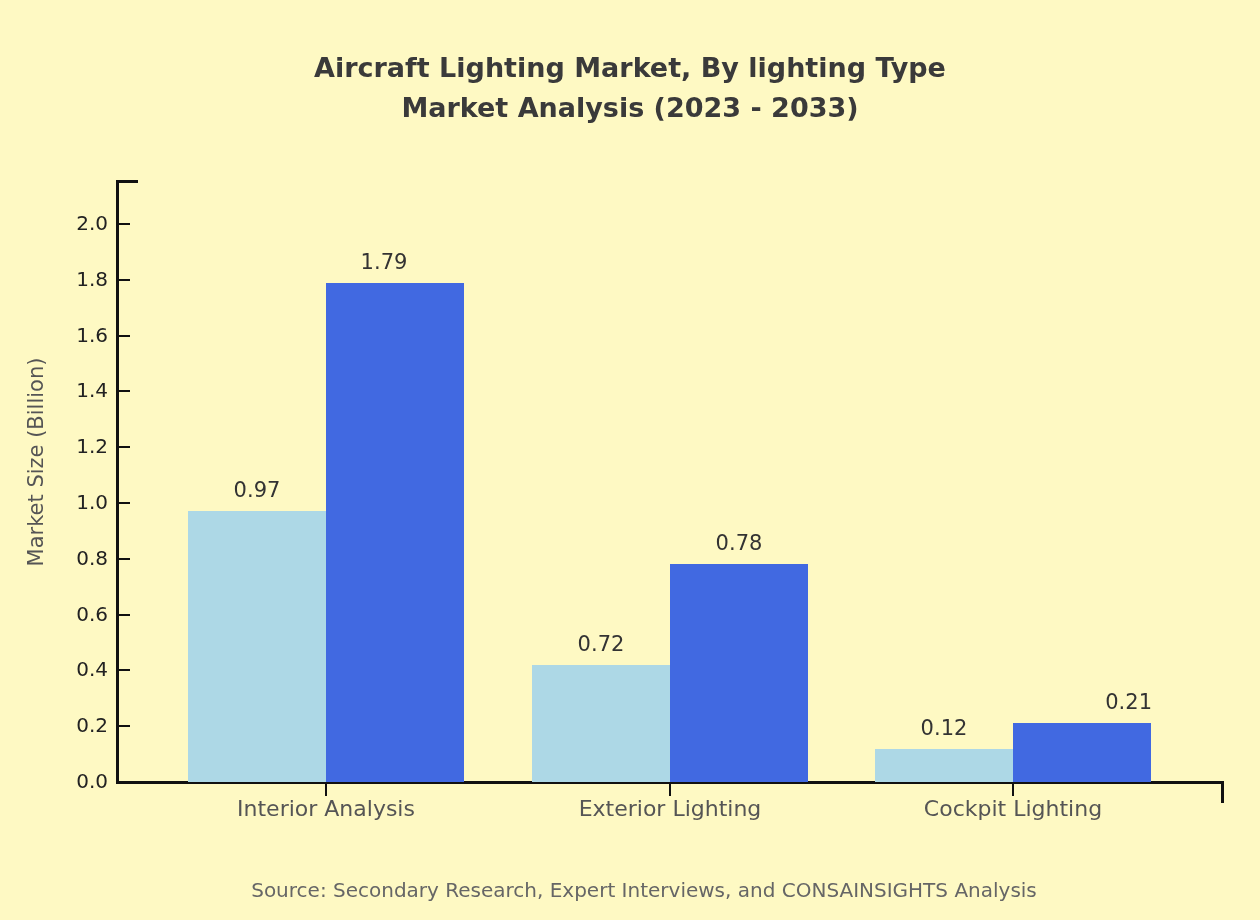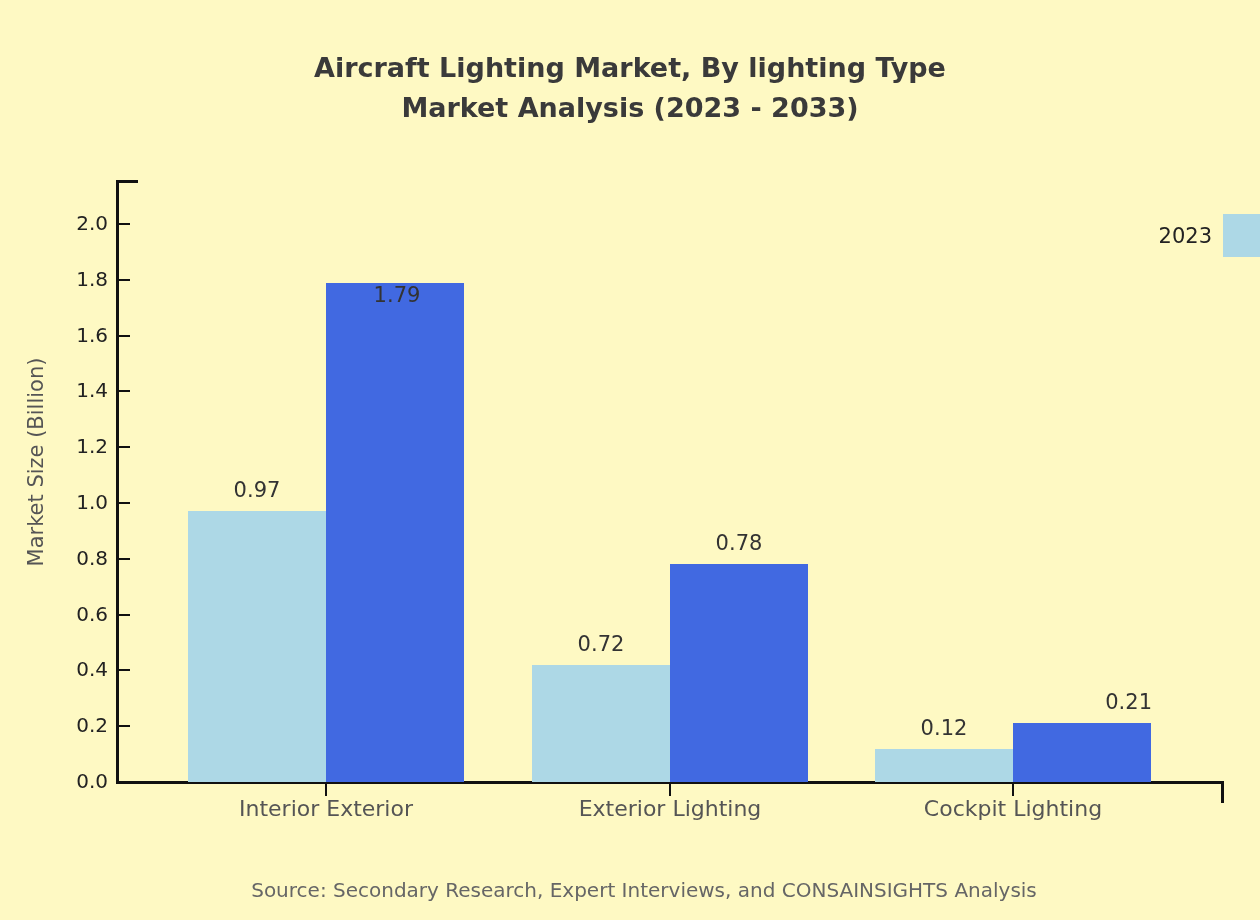--- a/index.html
+++ b/index.html
@@ -195,44 +195,40 @@
         <div class="yticklabel" style="top: 380.4px;">1.4</div>
         <div class="ytick" style="top: 334.6px;"></div>
         <div class="yticklabel" style="top: 324.6px;">1.6</div>
         <div class="ytick" style="top: 278.8px;"></div>
         <div class="yticklabel" style="top: 268.8px;">1.8</div>
         <div class="ytick" style="top: 223px;"></div>
         <div class="yticklabel" style="top: 213px;">2.0</div>
       </div>
     <div id="xticks-layer">
         <div class="xtick" style="left: 325px;"></div>
-        <div class="xticklabel" style="left: 156px;">Interior Exterior</div>
+        <div class="xticklabel" style="left: 156px;">Interior Analysis</div>
         <div class="xtick" style="left: 669px;"></div>
         <div class="xticklabel" style="left: 500px;">Exterior Lighting</div>
         <div class="xtick" style="left: 1012px;"></div>
         <div class="xticklabel" style="left: 843px;">Cockpit Lighting</div>
       </div>
     <div id="bars-layer">
         <div class="bar" style="left: 188px; width: 138px; top: 511.37px; height: 270.63px; background: rgb(173, 216, 230);"></div>
         <div class="bar-label" style="left: 187px; top: 479.37px;">0.97</div>
         <div class="bar" style="left: 326px; width: 138px; top: 282.59px; height: 499.41px; background: rgb(65, 105, 225);"></div>
-        <div class="bar-label" style="left: 327px; top: 250.59px; margin-top: 33px;">1.79</div>
+        <div class="bar-label" style="left: 314px; top: 250.59px;">1.79</div>
         <div class="bar" style="left: 532px; width: 138px; top: 664.82px; height: 117.18px; background: rgb(173, 216, 230);"></div>
         <div class="bar-label" style="left: 531px; top: 632.82px;">0.72</div>
         <div class="bar" style="left: 670px; width: 138px; top: 564.38px; height: 217.62px; background: rgb(65, 105, 225);"></div>
         <div class="bar-label" style="left: 669px; top: 532.38px;">0.78</div>
         <div class="bar" style="left: 875px; width: 138px; top: 748.52px; height: 33.48px; background: rgb(173, 216, 230);"></div>
         <div class="bar-label" style="left: 874px; top: 716.52px;">0.12</div>
         <div class="bar" style="left: 1013px; width: 138px; top: 723.41px; height: 58.59px; background: rgb(65, 105, 225);"></div>
         <div class="bar-label" style="left: 1012px; top: 691.41px; text-align: right;">0.21</div>
       </div>
   </div>
 
   <div id="legend">
-      <div class="legend-row" style="top: 0px;">
-        <span class="legend-label">2023</span>
-        <span class="legend-swatch" style="background: rgb(173, 216, 230);"></span>
-      </div>
     </div>
 
   <div class="source">Source: Secondary Research, Expert Interviews, and CONSAINSIGHTS Analysis</div>
 
 </div>
 
 </body></html>

